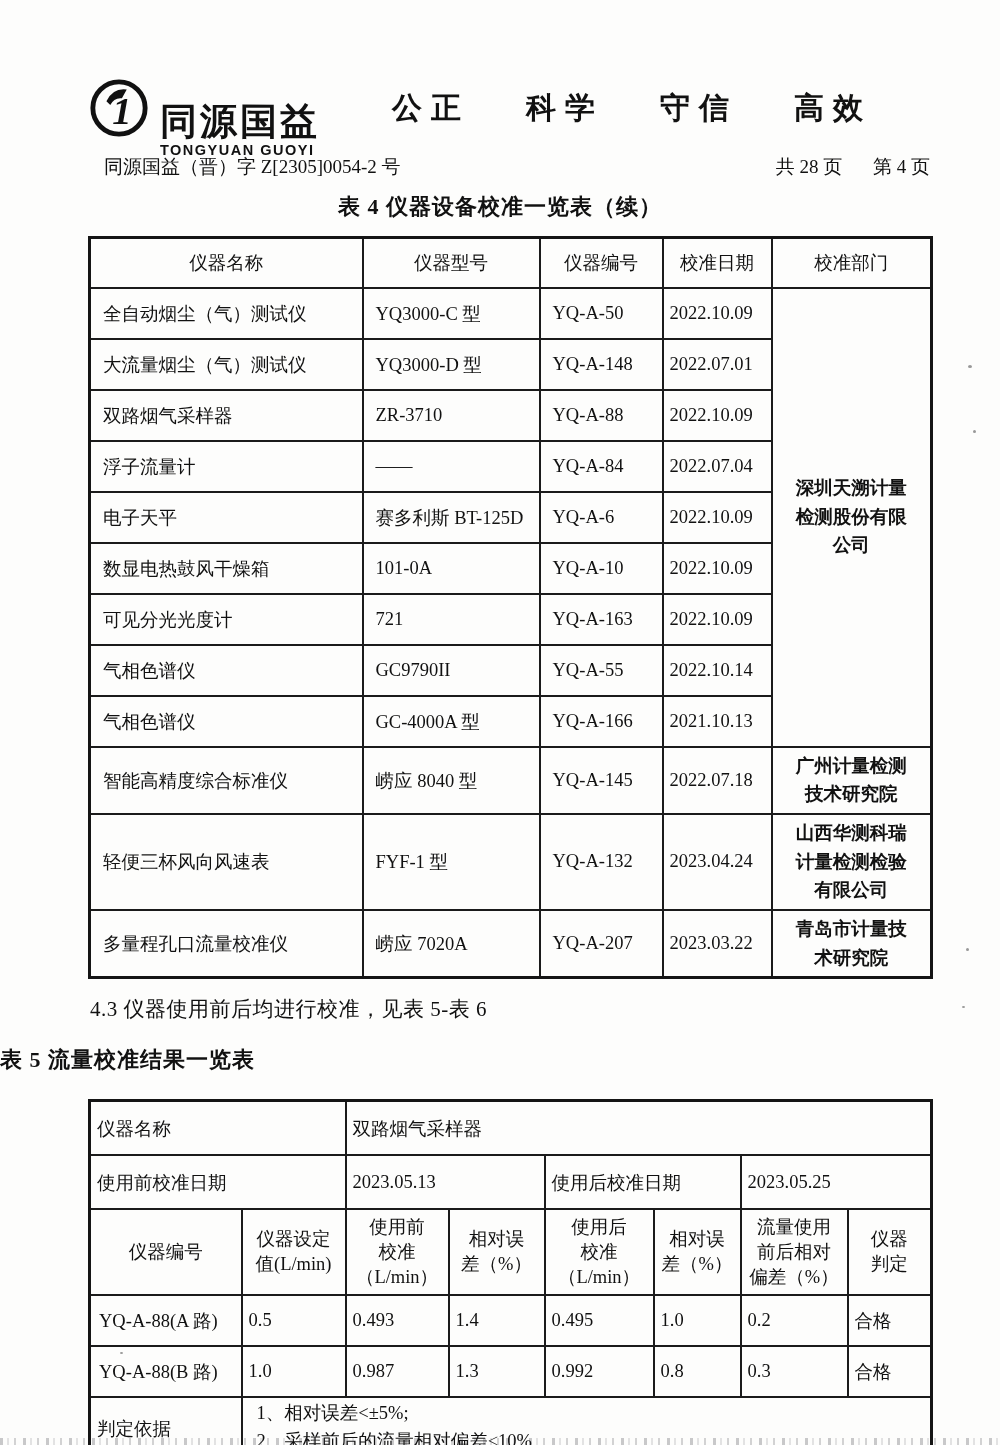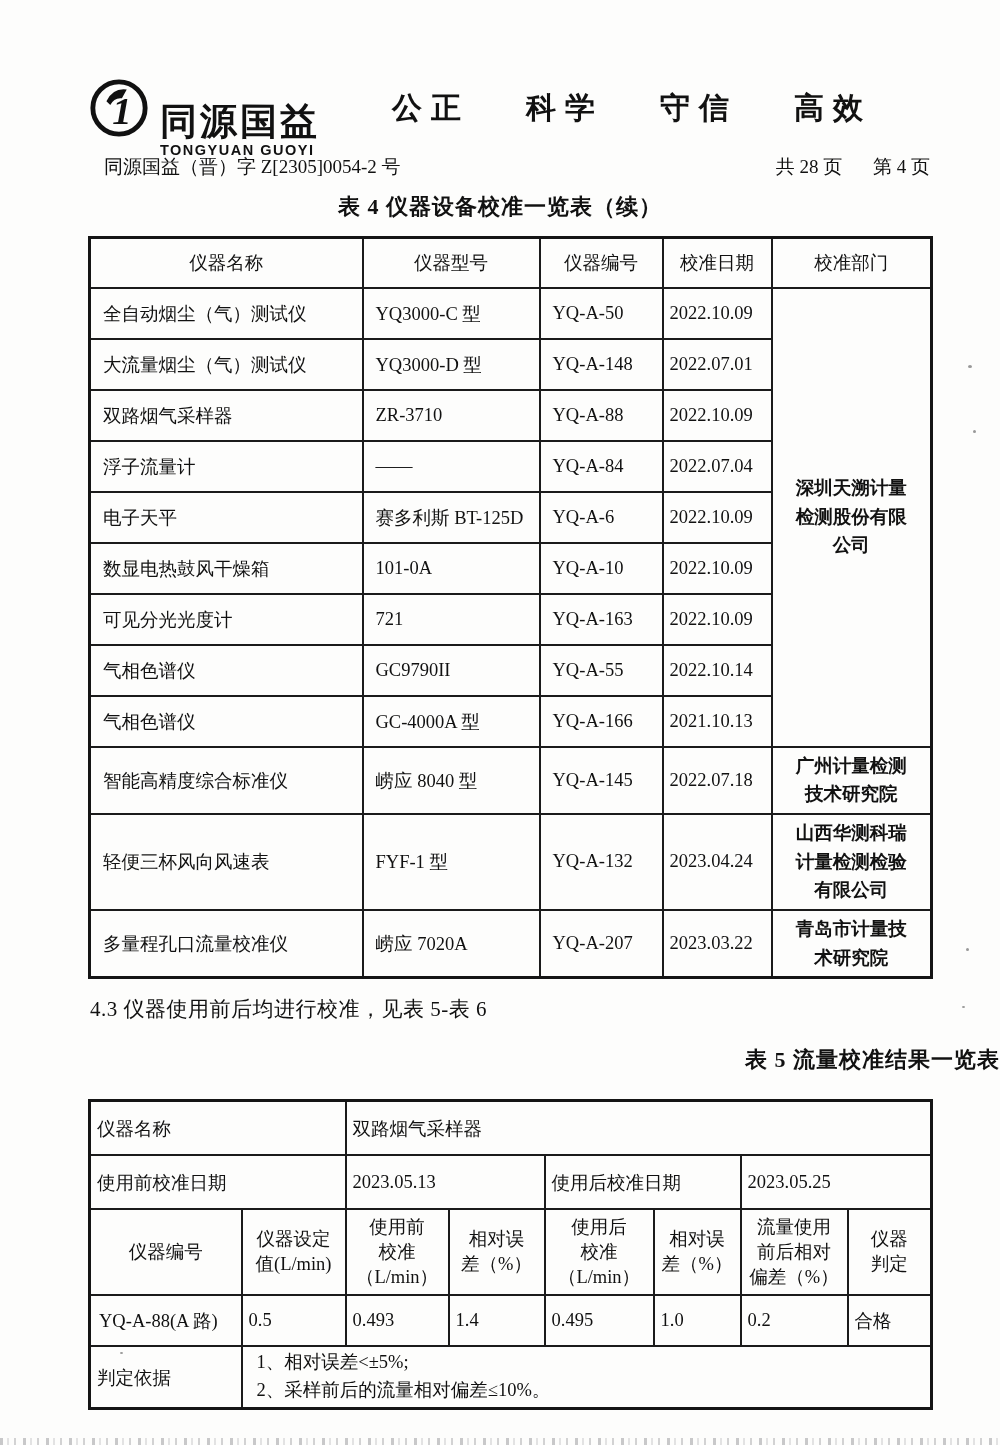--- a/index.html
+++ b/index.html
@@ -45,21 +45,21 @@
   .docline .pages span{margin-left:26px;text-align:right;}
   
   .tbl-title{
     text-align:center;font-size:22px;font-weight:bold;
     margin-top:12px;letter-spacing:1px;
   }
   .section-heading{
     margin:16px 0 12px 90px;font-size:21px;letter-spacing:.5px;
   }
   .tbl-title-2{
-    text-align:right;font-size:22px;font-weight:bold;
+    text-align:left;font-size:22px;font-weight:bold;
     margin-top:22px;letter-spacing:1px;
   }
   
   table{
     border-collapse:collapse;table-layout:fixed;
     margin-left:88px;width:842px;
     font-size:18.5px;
   }
   td,th{
     border:2px solid #1b1b1b;
@@ -283,20 +283,30 @@
     <tr class="row-d">
       <td class="id-cell">YQ-A-88(A 路)</td>
       <td class="c">0.5</td>
       <td class="c">0.493</td>
       <td class="c">1.4</td>
       <td class="c">0.495</td>
       <td class="c">1.0</td>
       <td class="c">0.2</td>
       <td class="c">合格</td>
     </tr>
+    <tr class="row-d">
+      <td class="id-cell">YQ-A-88(B 路)</td>
+      <td class="c">1.0</td>
+      <td class="c">0.987</td>
+      <td class="c">1.3</td>
+      <td class="c">0.992</td>
+      <td class="c">0.8</td>
+      <td class="c">0.3</td>
+      <td class="c">合格</td>
+    </tr>
     <tr class="row-j">
       <td class="c">判定依据</td>
       <td class="crit" colspan="7">
         <div>1、相对误差&lt;±5%;</div>
         <div>2、采样前后的流量相对偏差≤10%。</div>
       </td>
     </tr>
   </tbody>
     </table>
 

